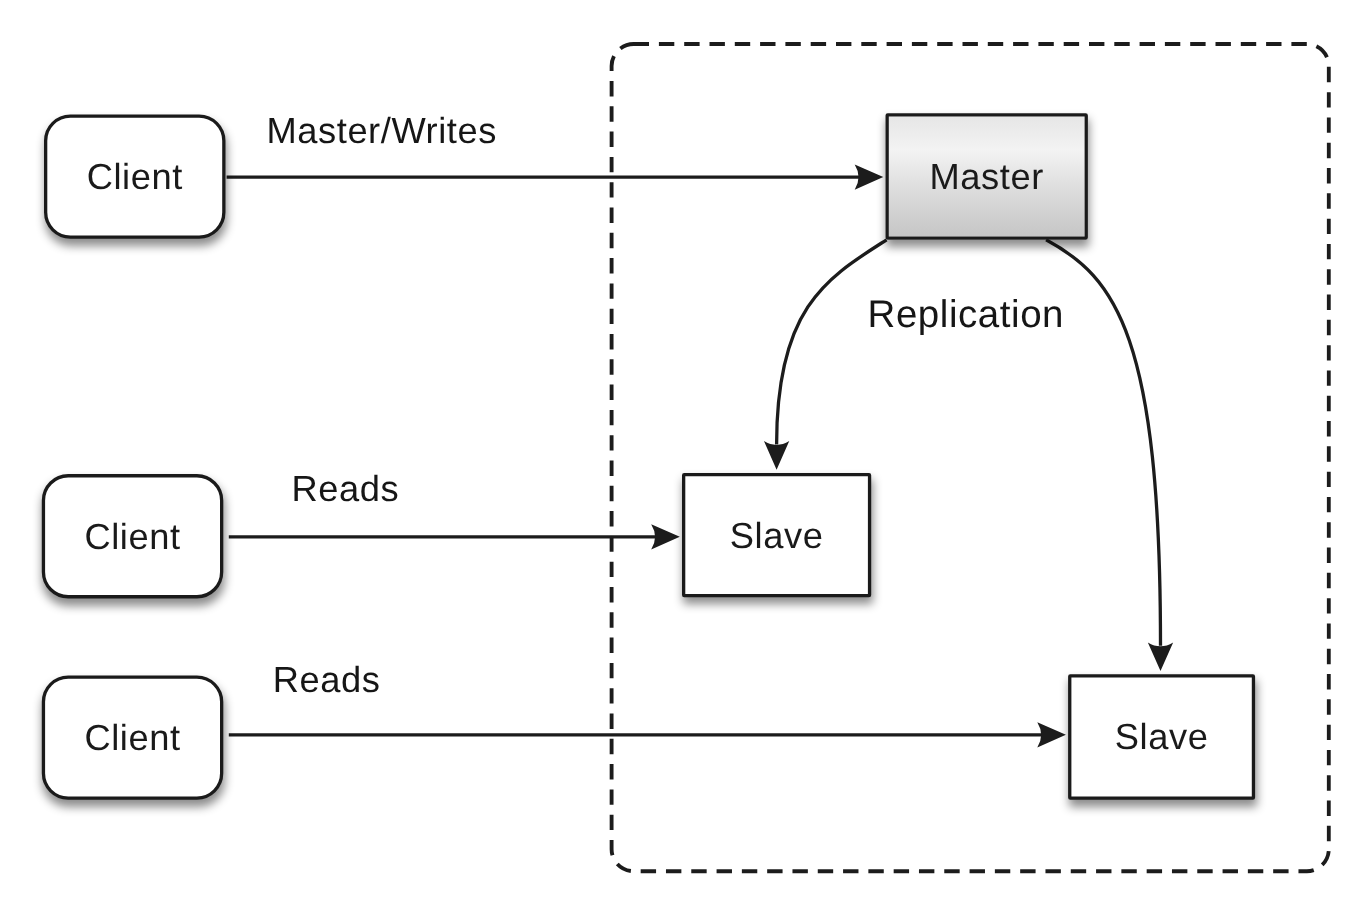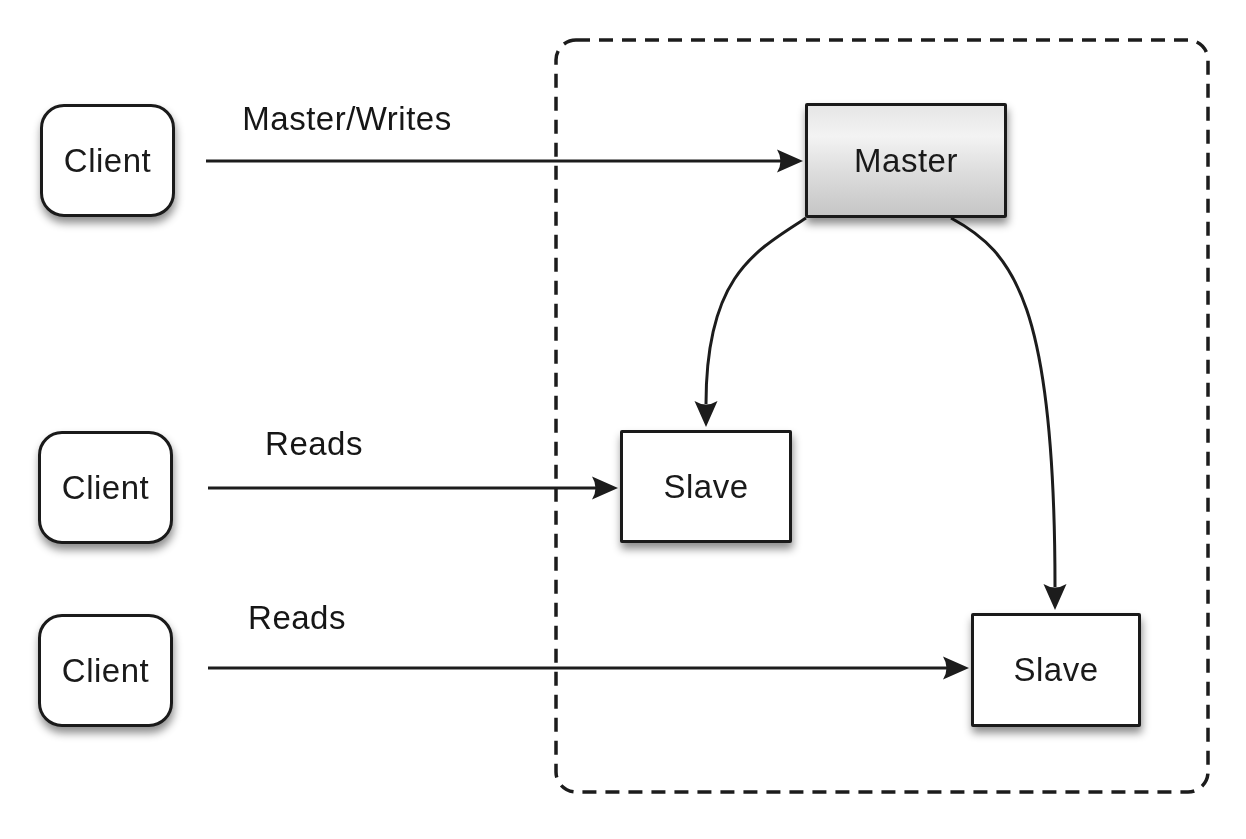--- a/index.html
+++ b/index.html
@@ -29,30 +29,30 @@
     border: 3px solid #1a1a1a;
     background: #ffffff;
     box-shadow: 1px 6px 9px rgba(0,0,0,0.45);
     font-size: 33px;
     letter-spacing: 0.5px;
     box-sizing: border-box;
   }
   .node.client {
     border-radius: 24px;
     left: 40px;
-    width: 135px;
+    width: 165px;
     height: 113px;
   }
   .node.rect {
     border-radius: 2px;
   }
   .node.master {
     left: 805px;
     top: 103px;
-    width: 202px;
+    width: 184px;
     height: 115px;
     background: linear-gradient(180deg, #e6e6e6 0%, #f3f3f3 28%, #dcdcdc 62%, #c6c6c6 100%);
   }
   .node.slave1 { left: 620px; top: 430px; width: 172px; height: 113px; }
   .node.slave2 { left: 971px; top: 613px; width: 170px; height: 114px; }
   .client1 { top: 104px; }
   .client2 { top: 431px; left: 38px !important; }
   .client3 { top: 614px; left: 38px !important; }
   .edge-label {
     position: absolute;
@@ -118,14 +118,15 @@
   <div class="node rect slave1">
     <span>Slave</span>
   </div>
   <div class="node rect slave2">
     <span>Slave</span>
   </div>
 
   <div class="edge-label lbl-reads-writes">Master/Writes</div>
   <div class="edge-label lbl-reads-1">Reads</div>
   <div class="edge-label lbl-reads-2">Reads</div>
+  <div class="edge-label lbl-replication">Replication</div>
 
 </div>
 
 </body></html>

